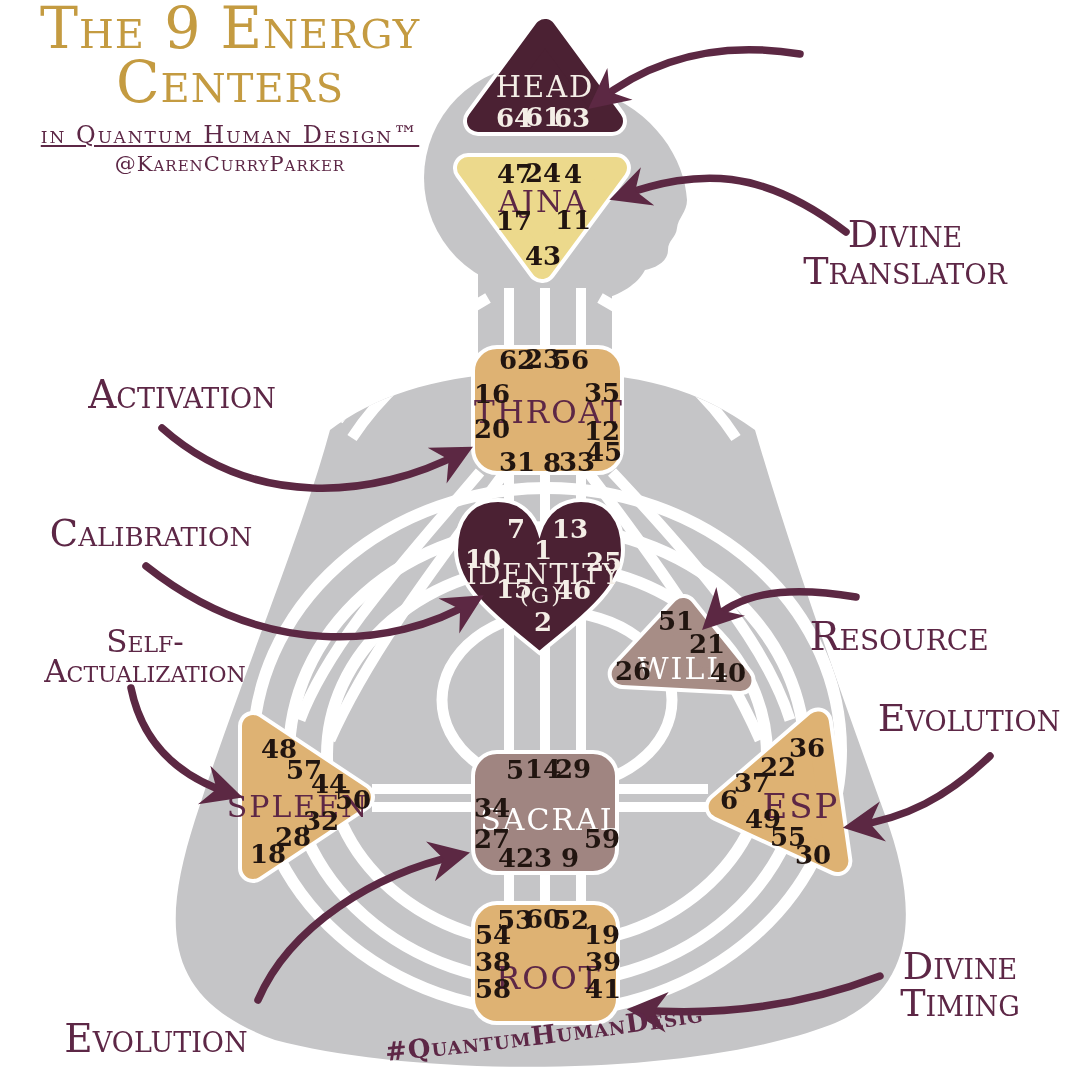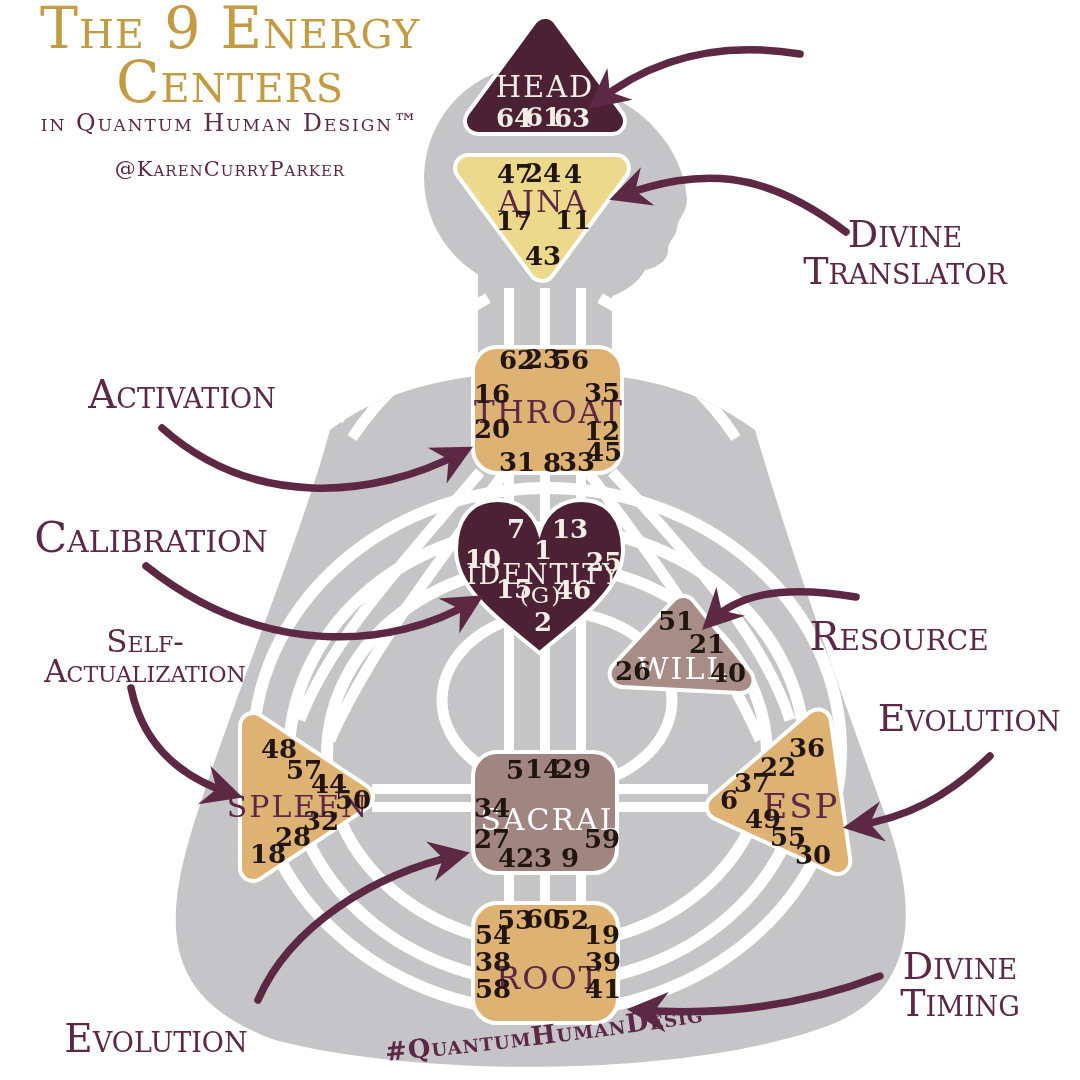--- a/index.html
+++ b/index.html
@@ -4,32 +4,32 @@
 <style>
   html,body{margin:0;padding:0;background:#fff;}
   .stage{position:relative;width:1080px;height:1080px;background:#ffffff;overflow:hidden;
          font-family:"DejaVu Serif",serif;}
   svg.base{position:absolute;left:0;top:0;width:1080px;height:1080px;}
 
   
   .title{position:absolute;left:12px;top:1px;width:436px;text-align:center;}
   .title .t1,.title .t2{display:block;font-variant:small-caps;font-size:57px;line-height:0.95;
         color:#c49b41;letter-spacing:1px;}
-  .title .subtitle{display:block;margin-top:0;font-size:24px;color:#5d2746;
-        font-variant:small-caps;letter-spacing:2px;}
-  .title .handle{display:block;margin-top:20px;font-size:21px;color:#5d2746;
+  .title .subtitle{display:block;margin-top:12px;font-size:24px;color:#5d2746;
+        font-variant:small-caps;letter-spacing:2px;text-decoration:underline;}
+  .title .handle{display:block;margin-top:3px;font-size:21px;color:#5d2746;
         font-variant:small-caps;letter-spacing:1px;}
 
   
   .ann{position:absolute;color:#5d2746;font-variant:small-caps;text-align:center;line-height:0.98;}
   .ann span{display:block;}
   #ann-quantum-interface{left:756px;top:50px;width:302px;font-size:38px;}
   #ann-divine-translator{left:748px;top:216px;width:314px;font-size:38px;}
   #ann-activation{left:46px;top:376px;width:272px;font-size:39px;}
-  #ann-calibration{left:12px;top:516px;width:278px;font-size:43px;}
+  #ann-calibration{left:12px;top:516px;width:278px;font-size:37px;}
   #ann-self-actualization{left:26px;top:626px;width:238px;font-size:31px;}
   #ann-resource{left:780px;top:578px;width:238px;font-size:40px;margin-top:39px;}
   #ann-creative{left:860px;top:700px;width:218px;font-size:38px;}
   #ann-evolution{left:30px;top:1020px;width:252px;font-size:39px;}
   #ann-divine-timing{left:846px;top:948px;width:228px;font-size:38px;}
 
   
   .cname{font-family:"DejaVu Serif",serif;text-anchor:middle;dominant-baseline:central;letter-spacing:2px;}
   .gnum{font-family:"DejaVu Serif",serif;font-weight:bold;font-size:26px;
         text-anchor:middle;dominant-baseline:central;}

